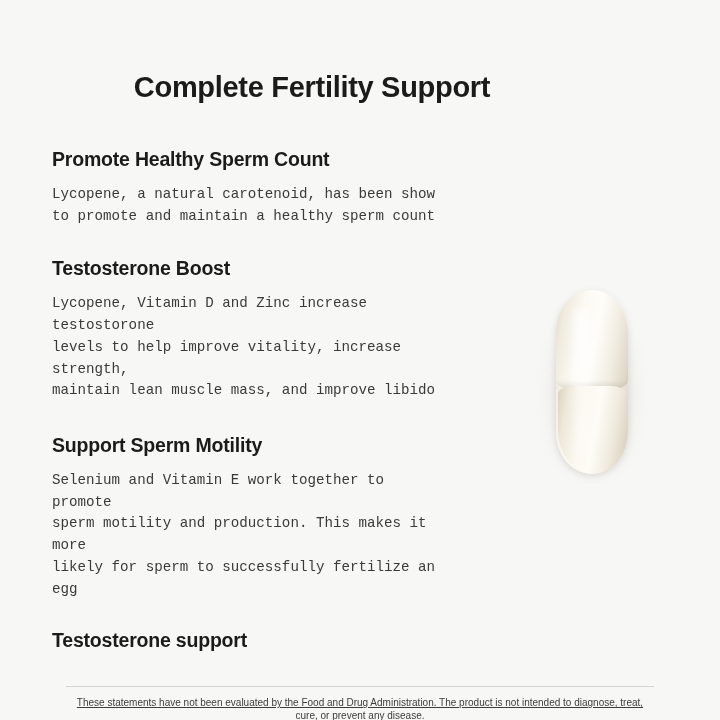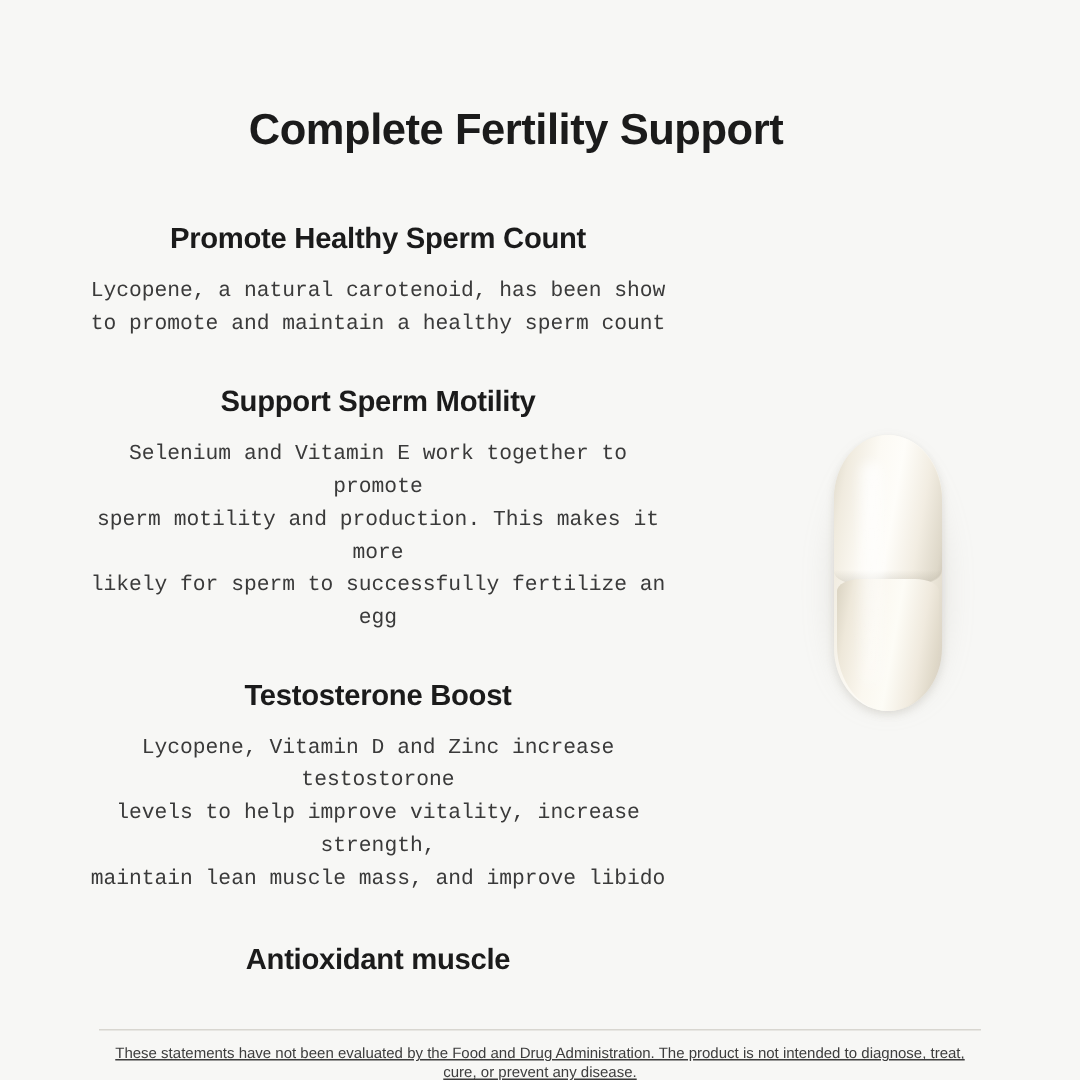--- a/index.html
+++ b/index.html
@@ -24,31 +24,29 @@
   .title {
     position: absolute;
     top: 52px;
     left: 0;
     width: 624px;
     text-align: center;
     font-size: 29px;
     font-weight: bold;
     letter-spacing: -0.3px;
     color: #1b1b1b;
-    padding-left: 32px;
   }
   .content {
     position: absolute;
     top: 148px;
     left: 52px;
     width: 400px;
   }
   .section {
     margin-bottom: 26px;
-    text-align: center;
   }
   .section-heading {
     font-size: 19.5px;
     font-weight: bold;
     color: #1b1b1b;
     letter-spacing: -0.2px;
     margin: 0 0 13px 0;
   }
   .section-body {
     font-size: 14.2px;
@@ -173,36 +171,36 @@
   <h1 class="title">Complete Fertility Support</h1>
 
   <div class="content">
 
     <div class="section sec-1">
       <h2 class="section-heading">Promote Healthy Sperm Count</h2>
       <p class="section-body">Lycopene, a natural carotenoid, has been show
 to promote and maintain a healthy sperm count</p>
     </div>
 
+    <div class="section sec-3">
+      <h2 class="section-heading">Testosterone Boost</h2>
+      <p class="section-body">Lycopene, Vitamin D and Zinc increase testostorone
+levels to help improve vitality, increase strength,
+maintain lean muscle mass, and improve libido</p>
+    </div>
+
     <div class="section sec-2">
       <h2 class="section-heading">Support Sperm Motility</h2>
       <p class="section-body">Selenium and Vitamin E work together to promote
 sperm motility and production. This makes it more
 likely for sperm to successfully fertilize an egg</p>
     </div>
 
-    <div class="section sec-3">
-      <h2 class="section-heading">Testosterone Boost</h2>
-      <p class="section-body">Lycopene, Vitamin D and Zinc increase testostorone
-levels to help improve vitality, increase strength,
-maintain lean muscle mass, and improve libido</p>
-    </div>
-
     <div class="section sec-4">
-      <h2 class="section-heading">Antioxidant muscle</h2>
+      <h2 class="section-heading">Testosterone support</h2>
     </div>
 
   </div>
 
   <div class="pill-wrap">
     <div class="pill-shadow"></div>
     <div class="pill">
       <div class="pill-cap"></div>
       <div class="pill-body"></div>
       <div class="pill-gloss"></div>

